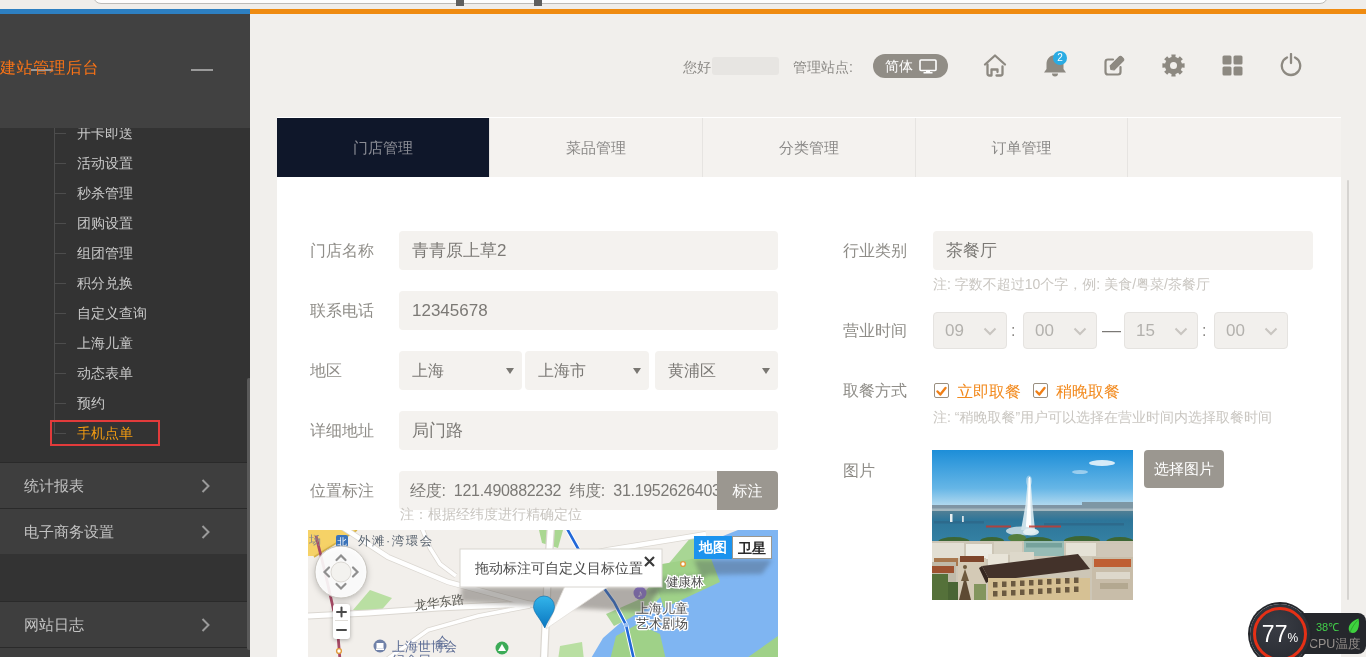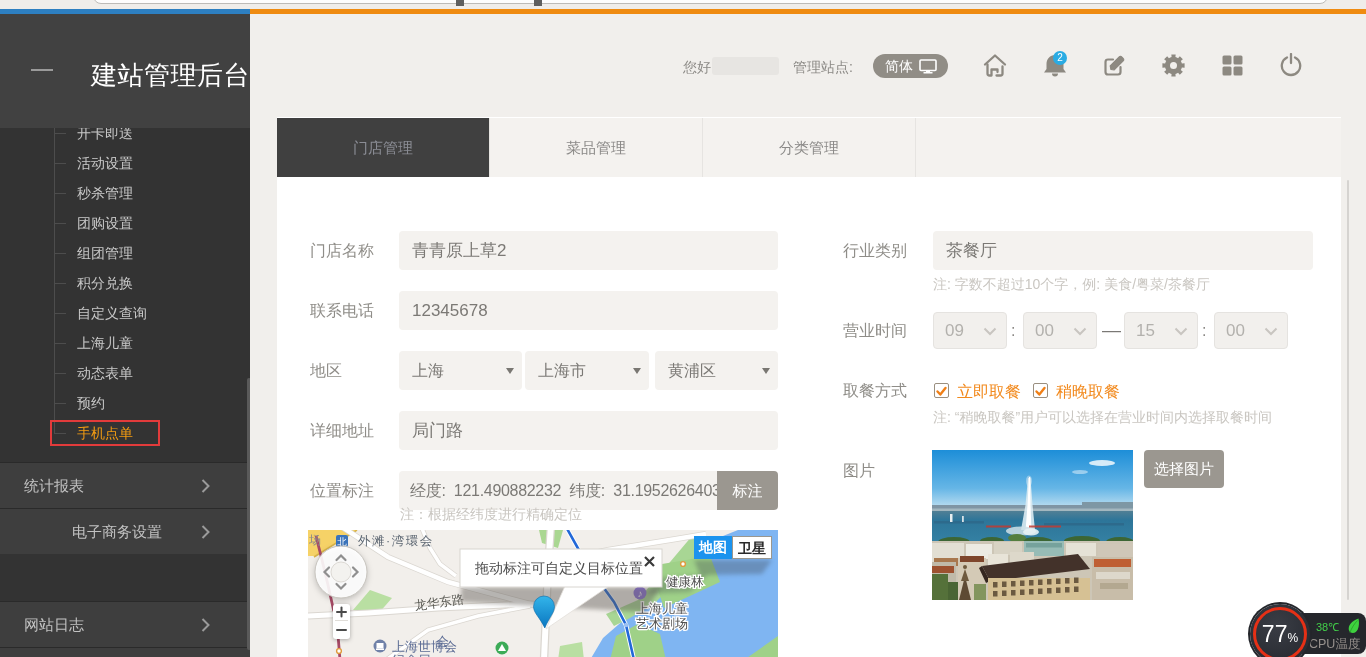--- a/index.html
+++ b/index.html
@@ -7,39 +7,39 @@
 .abs{position:absolute;}
 
 #chrome{left:0;top:0;width:1366px;height:9px;background:#efedea;overflow:hidden;}
 #urlbar{left:93px;top:-12px;width:1235px;height:16px;background:#fdfdfd;border:1px solid #bdbbb8;border-radius:8px;}
 .frag{top:0;width:8px;height:6px;background:#5f5f5f;}
 #barblue{left:0;top:9px;width:250px;height:4.5px;background:#2d7fc1;z-index:6;}
 #barorange{left:250px;top:9px;width:1116px;height:4.5px;background:#ef8b11;z-index:6;}
 
 #sidebar{left:0;top:11px;width:250px;height:646px;background:#333333;overflow:hidden;}
 #sbhead{left:0;top:0;width:250px;height:117px;background:#414141;z-index:3;}
-#sbtitle{left:0;top:47px;z-index:4;width:250px;text-align:right;color:#ffffff;font-size:26px;letter-spacing:0.5px;}
+#sbtitle{left:0;top:47px;z-index:4;width:250px;text-align:left;color:#f97316;font-size:16px;letter-spacing:0.5px;}
 .dash{top:58px;width:22px;height:2px;background:#9a9a9a;}
 #treeline{left:54px;top:116px;width:1px;height:306px;background:#4d4d4d;}
 .tick{left:54px;width:12px;height:1px;background:#4d4d4d;}
 .mi{left:77px;width:160px;height:20px;line-height:20px;font-size:14px;color:#c9c9c9;}
 #selbox{left:50px;top:409px;width:110px;height:26px;border:2px solid #e23b3b;}
 .acc{left:0;width:250px;height:46px;background:#3e3e3e;border-top:1px solid #2a2a2a;color:#c2c2c2;font-size:15px;line-height:46px;}
 .acc span{margin-left:24px;}
 #sbthumb{left:247px;top:367px;width:4px;height:272px;background:#5a5a5a;border-radius:2px;}
 
 .htext{font-size:14px;color:#8c8a86;}
 #redact{left:712px;top:57px;width:67px;height:18px;background:#e7e5e2;border-radius:3px;}
 #pill{left:873px;top:54px;width:75px;height:24px;background:#918d86;border-radius:12px;color:#fff;font-size:14px;line-height:24px;}
 #badge{left:1053px;top:51px;width:14px;height:14px;background:#2aabe3;border-radius:50%;color:#fff;font-size:10px;line-height:14px;text-align:center;}
 
 #panel{left:277px;top:117px;width:1064px;height:540px;background:#ffffff;}
 #tabbar{left:277px;top:118px;width:1064px;height:59px;background:#f4f2ef;}
 .tab{position:absolute;top:0;height:59px;line-height:59px;text-align:center;font-size:15px;color:#8b8a88;border-right:1px solid #e6e4e1;}
-#tab0{background:#404040;color:#8b8d95;}
+#tab0{background:#0f172a;color:#8b8d95;}
 
 .lbl{font-size:16px;color:#8f8d88;}
 .inp{background:#f4f2ef;border-radius:4px;height:39px;line-height:39px;font-size:17px;color:#7b7975;padding-left:13px;}
 .sel{background:#f4f2ef;border-radius:4px;height:39px;line-height:39px;font-size:16px;color:#7b7975;padding-left:13px;}
 .arr{position:absolute;right:8px;top:17px;width:0;height:0;border-left:4.5px solid transparent;border-right:4.5px solid transparent;border-top:6px solid #797772;}
 .note{font-size:14px;color:#c9c6c1;}
 .gbtn{background:#9b9790;color:#fff;text-align:center;}
 .tsel{background:#f2f0ed;border:1px solid #e5e3e0;border-radius:4px;width:74px;height:37px;line-height:35px;font-size:17px;color:#b3b1ad;padding-left:11px;}
 .tsep{font-size:16px;color:#8a8884;}
 .cb{width:15px;height:15px;background:#fff;border:1px solid #9a8f80;border-radius:2px;}
@@ -89,21 +89,21 @@
   <div class="abs mi" style="top:262px;">积分兑换</div>
   <div class="abs mi" style="top:292px;">自定义查询</div>
   <div class="abs mi" style="top:322px;">上海儿童</div>
   <div class="abs mi" style="top:352px;">动态表单</div>
   <div class="abs mi" style="top:382px;">预约</div>
   <div class="abs mi" style="top:412px;color:#f39c12;">手机点单</div>
   <div class="abs" id="selbox"></div>
   <div class="abs acc" style="top:451px;"><span>统计报表</span><svg class="abs" style="right:40px;top:15px;" width="9" height="16" viewBox="0 0 9 16">
         <path d="M1.5 2 L7.5 8 L1.5 14" stroke="#9a9a9a" stroke-width="2" fill="none"></path>
       </svg></div>
-  <div class="abs acc" style="top:497px;padding-left:48px;"><span>电子商务设置</span><svg class="abs" style="right:40px;top:15px;" width="9" height="16" viewBox="0 0 9 16">
+  <div class="abs acc" style="top:497px;"><span>电子商务设置</span><svg class="abs" style="right:40px;top:15px;" width="9" height="16" viewBox="0 0 9 16">
         <path d="M1.5 2 L7.5 8 L1.5 14" stroke="#9a9a9a" stroke-width="2" fill="none"></path>
       </svg></div>
   <div class="abs acc" style="top:590px;"><span>网站日志</span><svg class="abs" style="right:40px;top:15px;" width="9" height="16" viewBox="0 0 9 16">
         <path d="M1.5 2 L7.5 8 L1.5 14" stroke="#9a9a9a" stroke-width="2" fill="none"></path>
       </svg></div>
   <div class="abs acc" style="top:636px;height:10px;"></div>
   <div class="abs" id="sbthumb"></div>
 </div>
 
 <div class="abs htext" style="left:683px;top:59px;">您好</div>
@@ -144,20 +144,21 @@
 <svg class="abs" style="left:1280px;top:53px;" width="22" height="24" viewBox="0 0 22 24">
   <path d="M7 4.5 A9.2 9.2 0 1 0 15 4.5" fill="none" stroke="#8d8981" stroke-width="2.3" stroke-linecap="round"></path>
   <line x1="11" y1="1" x2="11" y2="10" stroke="#8d8981" stroke-width="2.3" stroke-linecap="round"></line>
 </svg>
 
 <div class="abs" id="panel"></div>
 <div class="abs" id="tabbar">
   <div class="tab" id="tab0" style="left:0;width:213px;">门店管理</div>
   <div class="tab" style="left:213px;width:213px;">菜品管理</div>
   <div class="tab" style="left:426px;width:213px;">分类管理</div>
+  <div class="tab" style="left:639px;width:212px;">订单管理</div>
 </div>
 
 <div class="abs lbl" style="left:310px;top:241px;">门店名称</div>
 <div class="abs inp" style="left:399px;top:231px;width:379px;">青青原上草2</div>
 <div class="abs lbl" style="left:310px;top:301px;">联系电话</div>
 <div class="abs inp" style="left:399px;top:291px;width:379px;">12345678</div>
 <div class="abs lbl" style="left:310px;top:361px;">地区</div>
 <div class="abs sel" style="left:399px;top:351px;width:123px;">上海<i class="arr"></i></div>
 <div class="abs sel" style="left:525px;top:351px;width:124px;">上海市<i class="arr"></i></div>
 <div class="abs sel" style="left:655px;top:351px;width:123px;">黄浦区<i class="arr"></i></div>

